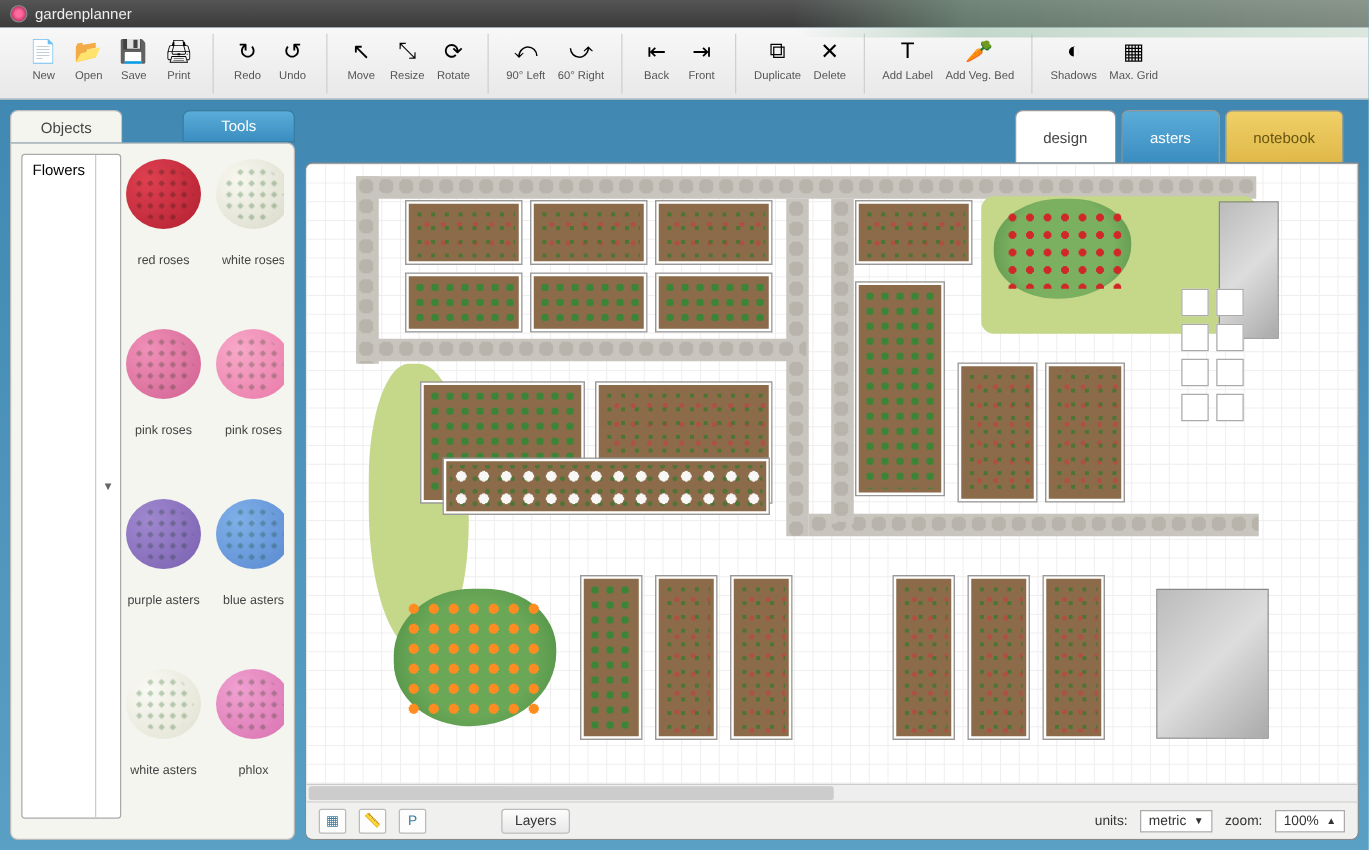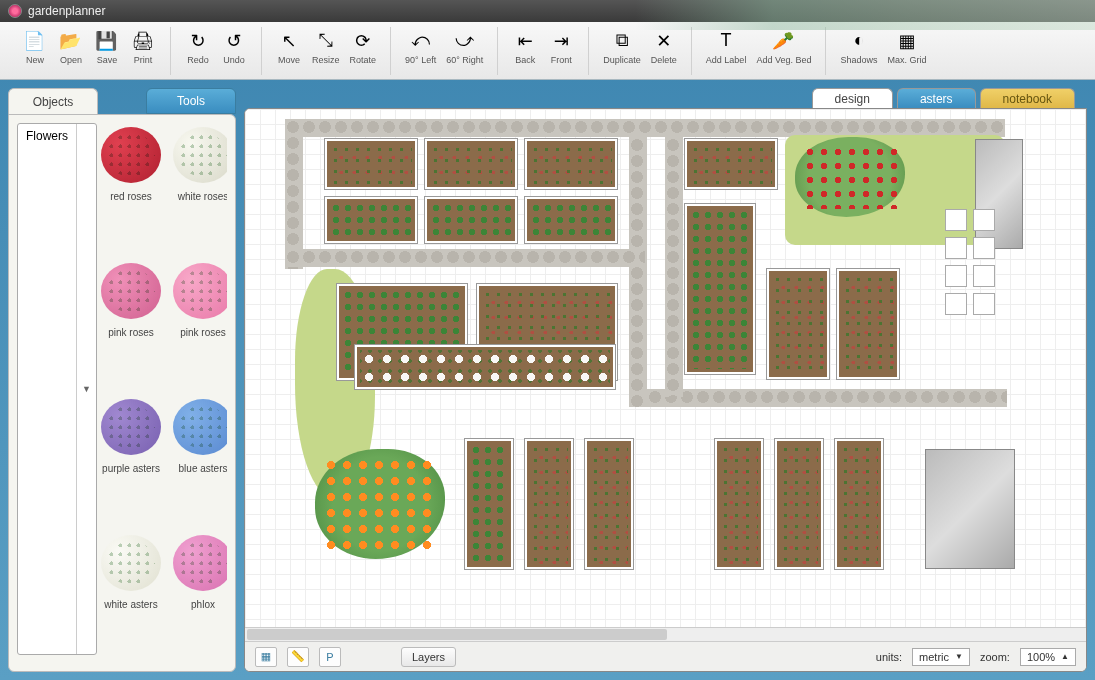--- a/index.html
+++ b/index.html
@@ -24,25 +24,25 @@
 .side-tab { flex: 1; height: 26px; display: flex; align-items: center; justify-content: center; font-size: 12px; border-radius: 6px 6px 0 0; cursor: pointer; }
 .side-tab.active { background: #f5f5f0; color: #444; border: 1px solid #bbb; border-bottom: none; }
 .side-tab.inactive { background: linear-gradient(180deg, #5aadd8, #3a8dc0); color: #fff; border: 1px solid #3a7da0; margin-left: 28px; }
 .sidebar-body { flex: 1; background: #f5f5f0; border: 1px solid #bbb; border-radius: 0 6px 6px 6px; padding: 8px; display: flex; flex-direction: row; overflow: hidden; }
 .category-select { display: flex; border: 1px solid #aaa; border-radius: 3px; background: #fff; margin-bottom: 8px; }
 .category-select span { flex: 1; padding: 5px 8px; font-size: 12px; }
 .category-caret { width: 20px; border-left: 1px solid #ccc; display: flex; align-items: center; justify-content: center; font-size: 9px; color: #666; cursor: pointer; }
 .obj-grid { flex: 1; overflow-y: auto; display: grid; grid-template-columns: 1fr 1fr; gap: 4px; scrollbar-width: thin; }
 .obj-item { display: flex; flex-direction: column; align-items: center; padding: 4px; cursor: pointer; }
 .obj-thumb { width: 60px; height: 56px; border-radius: 50%; position: relative; }
-.obj-label { font-size: 10px; color: #444; margin-top: 8px; }
+.obj-label { font-size: 10px; color: #444; margin-top: 20px; }
 
 .canvas-wrap { flex: 1; display: flex; flex-direction: column; }
 .view-tabs { display: flex; justify-content: flex-end; gap: 4px; padding-right: 12px; }
-.view-tab { height: 20px; padding: 0 22px; display: flex; align-items: center; font-size: 12px; border-radius: 6px 6px 0 0; cursor: pointer; border: 1px solid #999; border-bottom: none; }
+.view-tab { height: 42px; padding: 0 22px; display: flex; align-items: center; font-size: 12px; border-radius: 6px 6px 0 0; cursor: pointer; border: 1px solid #999; border-bottom: none; }
 .vt-design { background: #fff; color: #444; }
 .vt-preview { background: linear-gradient(180deg,#5aadd8,#3a8dc0); color: #fff; }
 .vt-notebook { background: linear-gradient(180deg,#f0d068,#e0b848); color: #665510; }
 
 .canvas-panel { flex: 1; background: #fff; border: 1px solid #888; border-radius: 6px 0 6px 6px; display: flex; flex-direction: column; overflow: hidden; }
 .canvas-scroll { flex: 1; overflow: auto; background-image: linear-gradient(#eee 1px, transparent 1px), linear-gradient(90deg, #eee 1px, transparent 1px); background-size: 15px 15px; position: relative; }
 .garden { position: absolute; left: 40px; top: 10px; width: 740px; height: 470px; }
 .lawn { position: absolute; background: #c5d88a; border-radius: 40% 50% 45% 50%; }
 .bed { position: absolute; background: #8b6b4a; border: 2px solid #fff; outline: 1px solid #999; }
 .bed::after { content: ""; position: absolute; inset: 3px; background-image: radial-gradient(circle, rgba(50,120,40,.7) 2px, transparent 2px), radial-gradient(circle, rgba(200,60,60,.6) 2px, transparent 2px); background-size: 11px 11px, 13px 15px; background-position: 0 0, 5px 6px; }

